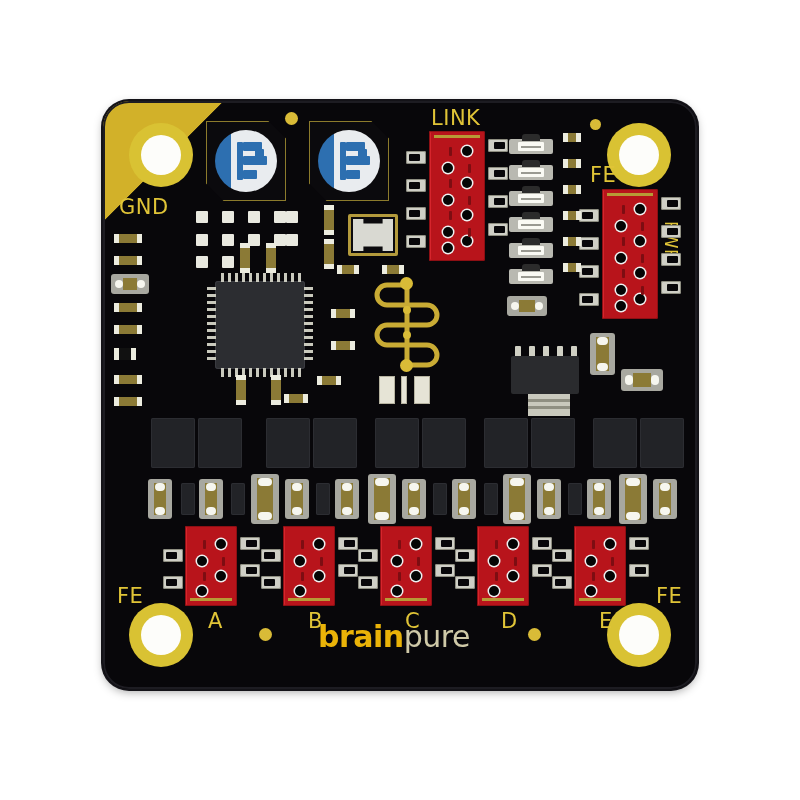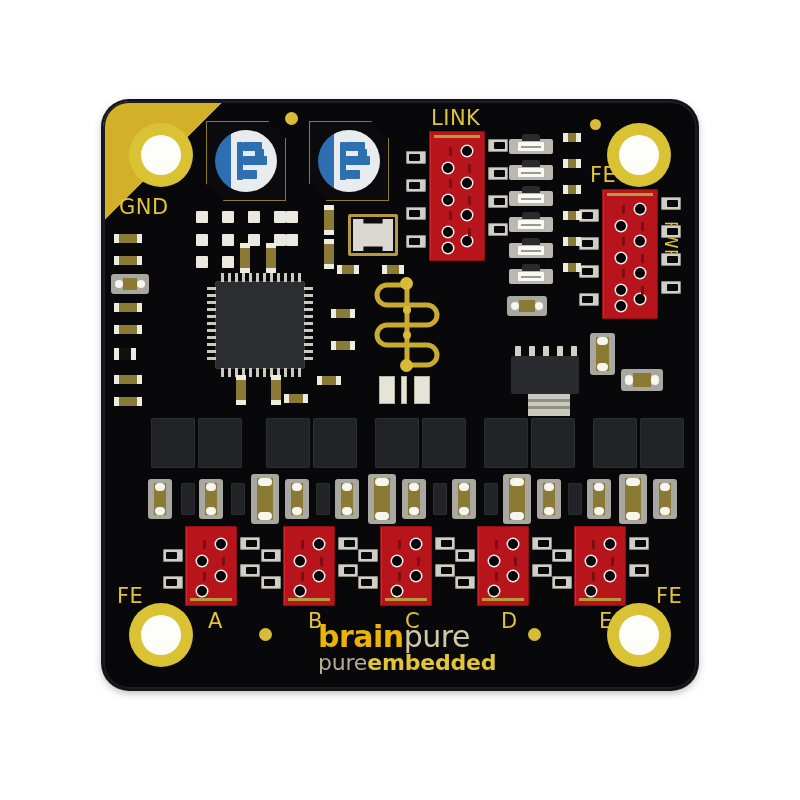--- a/index.html
+++ b/index.html
@@ -576,19 +576,16 @@
     </div>
     <div class="pad" style="left:449px;top:448px;width:20px;height:13px;"></div>
     <div class="pad" style="left:449px;top:475px;width:20px;height:13px;"></div>
     <div class="pad r" style="left:526px;top:436px;width:20px;height:13px;"></div>
     <div class="pad r" style="left:526px;top:463px;width:20px;height:13px;"></div>
 
     <div id="brand" style="left:215px;top:518px;">
       <div class="l1">
         <span class="b1">brain</span><span class="b2">pure</span>
       </div>
-      <div class="l2">
-        <span class="p1">pure</span><span class="p2">embedded</span>
-      </div>
     </div>
 
   </div>
 </div>
 
 </body></html>

